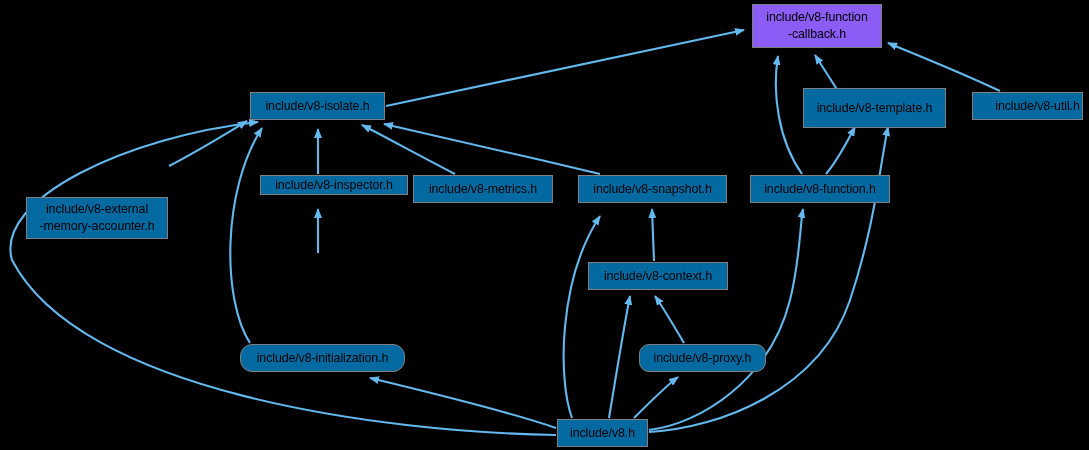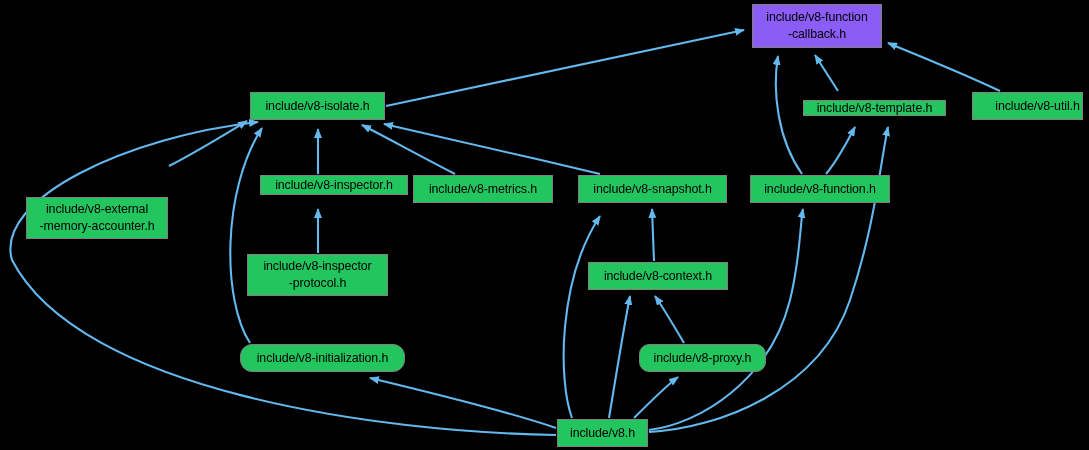--- a/index.html
+++ b/index.html
@@ -19,21 +19,21 @@
     position: absolute;
     left: 0;
     top: 0;
     width: 1089px;
     height: 450px;
   }
   .node {
     position: absolute;
     box-sizing: border-box;
     border: 1px solid #808080;
-    background: #22c55e;
+    background: #0369a1;
     color: #000000;
     font-size: 12.4px;
     line-height: 14px;
     display: flex;
     align-items: center;
     justify-content: center;
     text-align: center;
     white-space: pre;
     letter-spacing: -0.1px;
     z-index: 5;
@@ -98,37 +98,35 @@
 
       <path d="M649,432 C720,428 820,390 850,300 C875,225 880,165 888,127"></path>
     </g>
   </svg>
 
   <div class="node two-line highlight" style="left:752px; top:4px; width:130px; height:44px;">include/v8-function
 -callback.h</div>
 
   <div class="node" style="left:250px; top:92px; width:135px; height:28px;">include/v8-isolate.h</div>
 
-  <div class="node" style="left:803px; top:100px; width:143px; height:16px;">include/v8-template.h</div>
+  <div class="node" style="left:803px; top:88px; width:143px; height:40px;">include/v8-template.h</div>
 
   <div class="node" style="left:972px; top:92px; width:111px; height:28px;padding-left:20px;">include/v8-util.h</div>
 
   <div class="node two-line" style="left:26px; top:166px; width:142px; height:42px;margin-top:31px;">include/v8-external
 -memory-accounter.h</div>
 
   <div class="node" style="left:260px; top:175px; width:148px; height:20px;">include/v8-inspector.h</div>
 
   <div class="node" style="left:413px; top:175px; width:140px; height:28px;">include/v8-metrics.h</div>
 
   <div class="node" style="left:578px; top:175px; width:149px; height:28px;">include/v8-snapshot.h</div>
 
   <div class="node" style="left:750px; top:175px; width:140px; height:28px;">include/v8-function.h</div>
 
-  <div class="node two-line" style="left:247px; top:254px; width:141px; height:42px;">include/v8-inspector
--protocol.h</div>
 
   <div class="node" style="left:588px; top:262px; width:140px; height:28px;">include/v8-context.h</div>
 
   <div class="node" style="left:639px; top:344px; width:127px; height:28px;border-radius:10px;">include/v8-proxy.h</div>
 
   <div class="node" style="left:240px; top:344px; width:165px; height:28px;border-radius:12px;">include/v8-initialization.h</div>
 
   <div class="node" style="left:557px; top:419px; width:91px; height:28px;">include/v8.h</div>
 
 </div>

